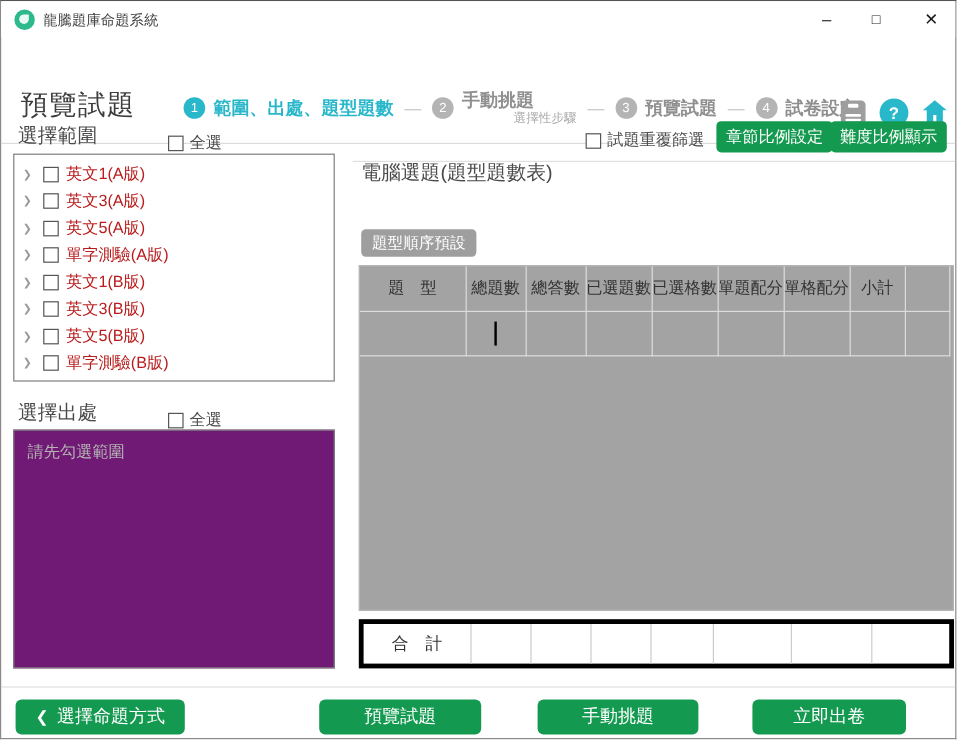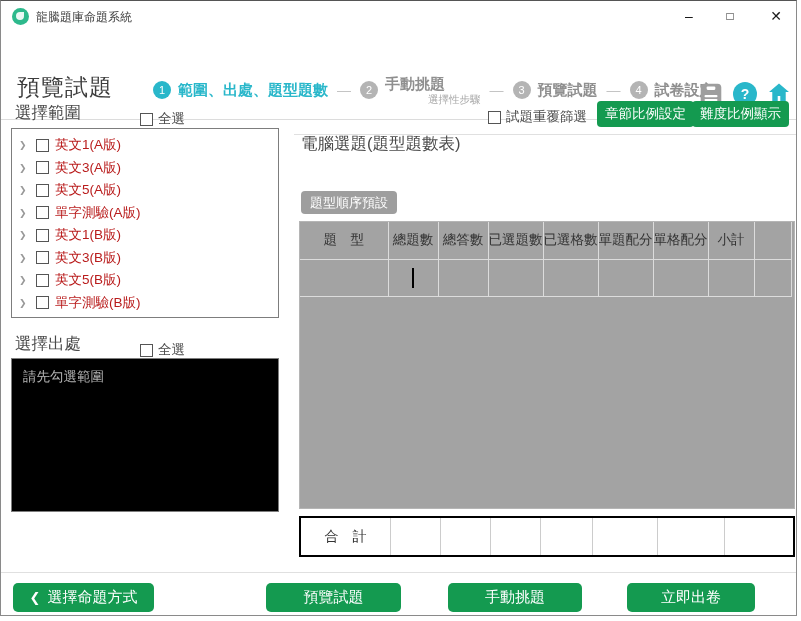--- a/index.html
+++ b/index.html
@@ -52,22 +52,22 @@
   .range-selectall { left:139px; top:109px; }
   .range-box { position:absolute; left:10px; top:127px; width:268px; height:190px;
                border:1px solid #7d7d7d; background:#fff; padding-top:5px; }
   .tree-item { height:22.5px; display:flex; align-items:center; padding-left:7px; }
   .tree-chevron { width:13px; font-size:9px; color:#999; }
   .tree-item .cb { margin:0 6px 0 4px; }
   .tree-label { font-size:13.5px; color:#b91c1c; }
 
   .source-title { left:14px; top:332px; }
   .source-selectall { left:139px; top:340px; }
-  .source-box { position:absolute; left:10px; top:357px; width:268px; height:154px;
-                border:1px solid #7d7d7d; background:#000000; }
+  .source-box { position:absolute; left:10px; top:357px; width:268px; height:199px;
+                border:1px solid #7d7d7d; background:#701a75; }
   .source-placeholder { padding:9px 0 0 11px; font-size:13.5px; color:#b3b3b3; }
 
   
   .comp-title { left:300px; top:104px;margin-top:28px; }
   .dedupe-row { left:487px; top:107px; }
   .btn-green { position:absolute; height:26px; line-height:26px; padding:0 8px;
                background:#149a50; color:#fff; font-size:13.5px; border:none;
                border-radius:4px; text-align:center; cursor:pointer;
                font-family:inherit; }
   .btn-chapter { left:596px; top:100px; }
@@ -80,21 +80,21 @@
 
   .table-container { position:absolute; left:298px; top:220px; width:496px; height:288px;
                      border:1px solid #b5b5b5; background:#a3a3a3; }
   table.qgrid { border-collapse:collapse; table-layout:fixed; }
   table.qgrid td { border-right:1px solid #dcdcdc; border-bottom:1px solid #dcdcdc;
                    height:37px; text-align:center; font-size:13.5px; color:#333;
                    overflow:hidden; white-space:nowrap; padding:0; }
   .caret { display:inline-block; width:2px; height:20px; background:#000; vertical-align:middle; }
 
   .total-box { position:absolute; left:298px; top:515px; width:496px; height:41px;
-               border:2px solid #000000; background:#fff; display:flex; }
+               border:4px solid #000000; background:#fff; display:flex; }
   .total-cell { border-right:1px solid #ccc; height:100%; display:flex;
                 align-items:center; justify-content:center; font-size:14px; color:#333; }
   .total-cell:last-child { border-right:none; }
 
   
   .footer-divider { position:absolute; left:0; top:571px; width:100%; height:1px; background:#e0e0e0; }
   .btn-footer { position:absolute; top:582px; height:29px; background:#149a50; color:#fff;
                 font-size:15px; border:none; border-radius:5px; display:flex;
                 align-items:center; justify-content:center; gap:7px; cursor:pointer;
                 font-family:inherit; }

